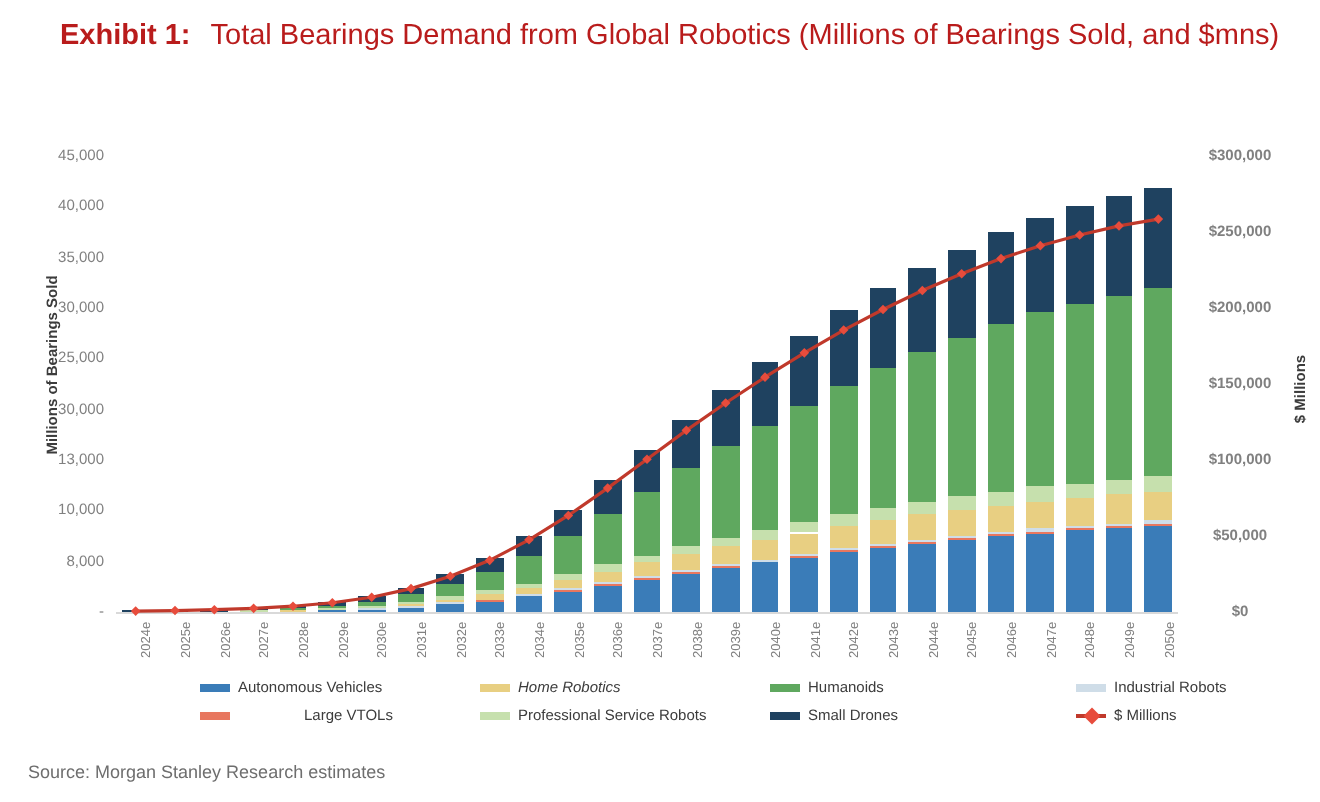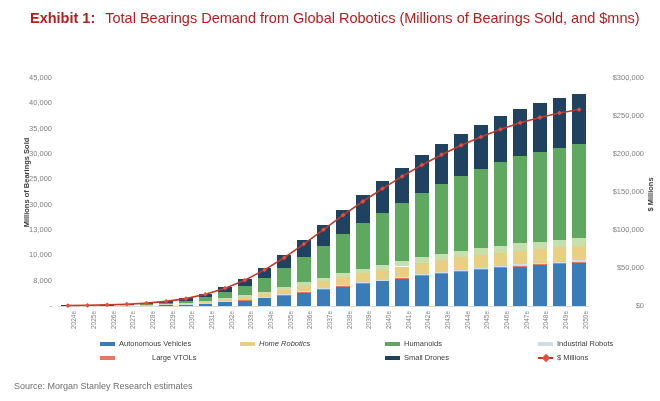--- a/index.html
+++ b/index.html
@@ -57,21 +57,21 @@
   }
 
   .y-tick-label {
     position: absolute;
     font-size: 7.5px;
     color: #808080;
     text-align: right;
     white-space: nowrap;
   }
   .y-tick-label.left { width: 40px; left: 12px; }
-  .y-tick-label.right { width: 48px; left: 596px; text-align: right; }
+  .y-tick-label.right { width: 48px; left: 596px; text-align: center; font-weight: bold; }
 
   .axis-title {
     position: absolute;
     font-size: 7.5px;
     font-weight: bold;
     color: #3c3c3c;
     white-space: nowrap;
     transform-origin: 50% 50%;
   }
   #y-axis-left-title {
@@ -541,20 +541,24 @@
       <span class="legend-label">Autonomous Vehicles</span>
     </div>
     <div class="legend-item" style="left: 0px; top: 14px; gap: 33px;">
       <span class="legend-swatch" style="background: rgb(232, 119, 95);"></span>
       <span class="legend-label">Large VTOLs</span>
     </div>
     <div class="legend-item" style="left: 140px; top: 0px; font-style: italic;">
       <span class="legend-swatch" style="background: rgb(232, 207, 130);"></span>
       <span class="legend-label">Home Robotics</span>
     </div>
+    <div class="legend-item" style="left: 140px; top: 14px;">
+      <span class="legend-swatch" style="background: rgb(198, 224, 173);"></span>
+      <span class="legend-label">Professional Service Robots</span>
+    </div>
     <div class="legend-item" style="left: 285px; top: 0px;">
       <span class="legend-swatch" style="background: rgb(95, 168, 95);"></span>
       <span class="legend-label">Humanoids</span>
     </div>
     <div class="legend-item" style="left: 285px; top: 14px;">
       <span class="legend-swatch" style="background: rgb(31, 66, 96);"></span>
       <span class="legend-label">Small Drones</span>
     </div>
     <div class="legend-item" style="left: 438px; top: 0px;">
       <span class="legend-swatch" style="background: rgb(207, 221, 232);"></span>

